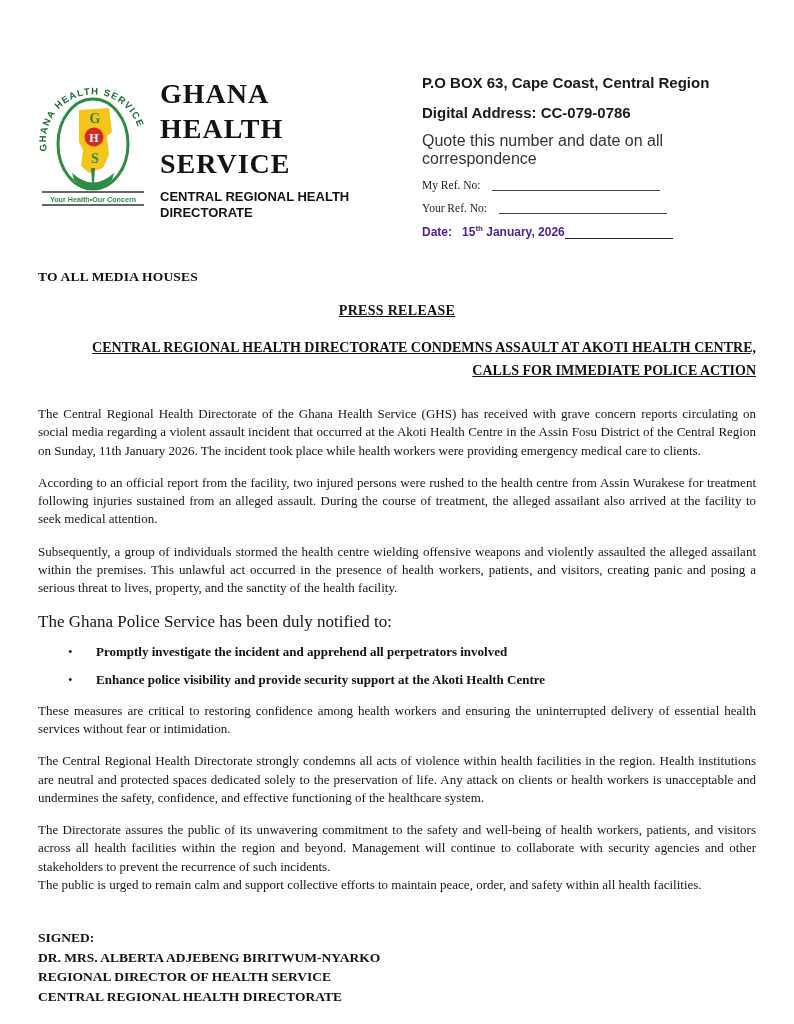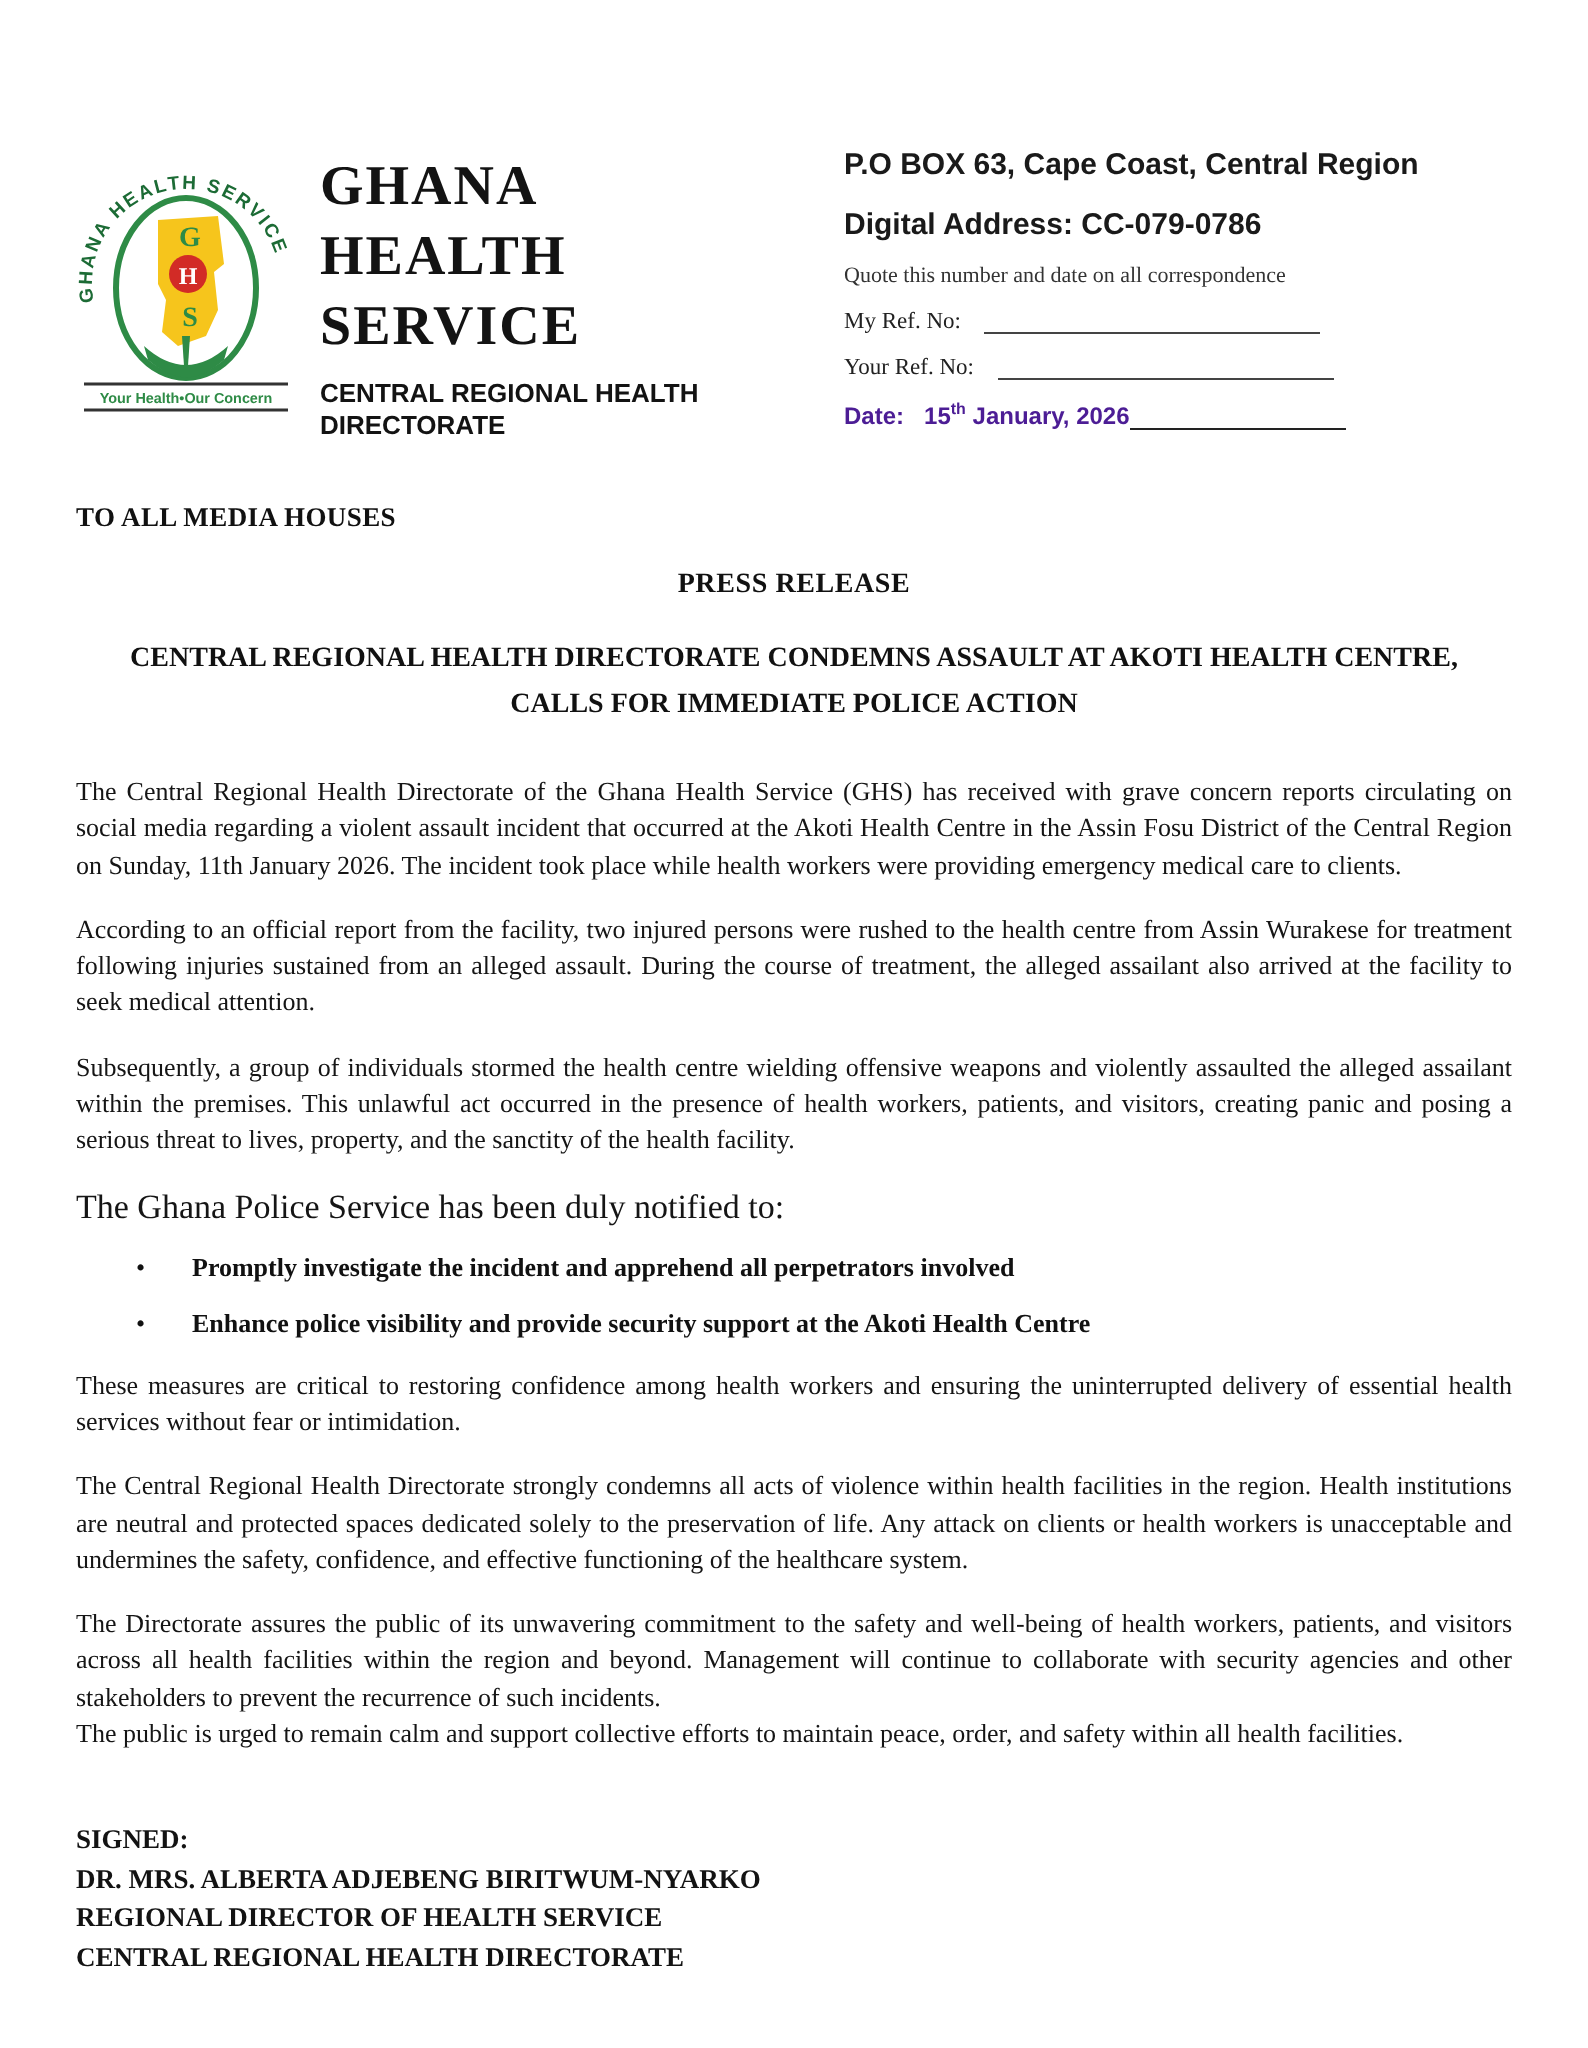--- a/index.html
+++ b/index.html
@@ -10,34 +10,34 @@
   
   .header { display:flex; padding:56px 34px 0 38px; }
   .logo-wrap { width:112px; flex:none; }
   .org-block { width:272px; flex:none; padding:20px 0 0 10px; }
   .org-name { font-weight:bold; font-size:28px; line-height:35px; letter-spacing:1px; color:#131313; }
   .directorate { font-family:"Liberation Sans", sans-serif; font-weight:bold; font-size:13px; line-height:16px; margin-top:8px; width:210px; color:#131313; }
 
   .contact-block { flex:1; padding-top:18px; font-family:"Liberation Sans", sans-serif; color:#1a1a1a; }
   .po-box { font-size:15px; font-weight:bold; }
   .digital { font-size:15px; font-weight:bold; margin-top:13px; }
-  .quote   { font-size:11px; margin-top:11px; color:#333;font-family:Liberation Serif, serif; }
+  .quote   { font-size:16px; margin-top:11px; color:#333; }
   .ref-row { font-size:11.5px; margin-top:10px; display:flex; align-items:center; color:#222;font-family:Liberation Serif, serif; }
   .ref-line { border-bottom:1.4px solid #444; width:168px; margin-left:12px; height:13px; }
   .date-row { font-size:12px; font-weight:bold; margin-top:10px; display:flex; align-items:flex-end; color:#4c1d95; }
   .date-value { margin-left:10px; }
   .date-value sup { font-size:8px; }
   .date-line { border-bottom:1.4px solid #222; width:108px; height:13px; }
 
   
   .body-content { padding:0 38px; }
   .recipient { font-weight:bold; font-size:13.5px; margin-top:30px; letter-spacing:0.2px; }
   .press-heading { text-align:center; font-weight:bold; font-size:14px; margin-top:18px; letter-spacing:0.3px; }
-  .press-heading span, .doc-title span { }
-  .doc-title { text-align:center; font-weight:bold; font-size:14px; margin-top:17px; line-height:23px; }
+  .press-heading span, .doc-title span { text-decoration:underline; }
+  .doc-title { text-align:right; font-weight:bold; font-size:14px; margin-top:17px; line-height:23px; }
   .para { font-size:13px; line-height:18.3px; text-align:justify; margin-top:14px; color:#151515; }
   .para.first { margin-top:23px; }
   .para.no-gap { margin-top:0; }
   .police-intro { font-size:17px; margin-top:14px; color:#151515; }
   .bullet-row { display:flex; margin-top:12px; padding-left:30px; font-weight:bold; font-size:13px; color:#111; }
   .bullet-dot { width:28px; flex:none; font-weight:normal; }
   .sig { margin-top:34px; font-weight:bold; font-size:13.5px; line-height:19.5px; color:#131313; }
 </style>
 </head>
 <body>

